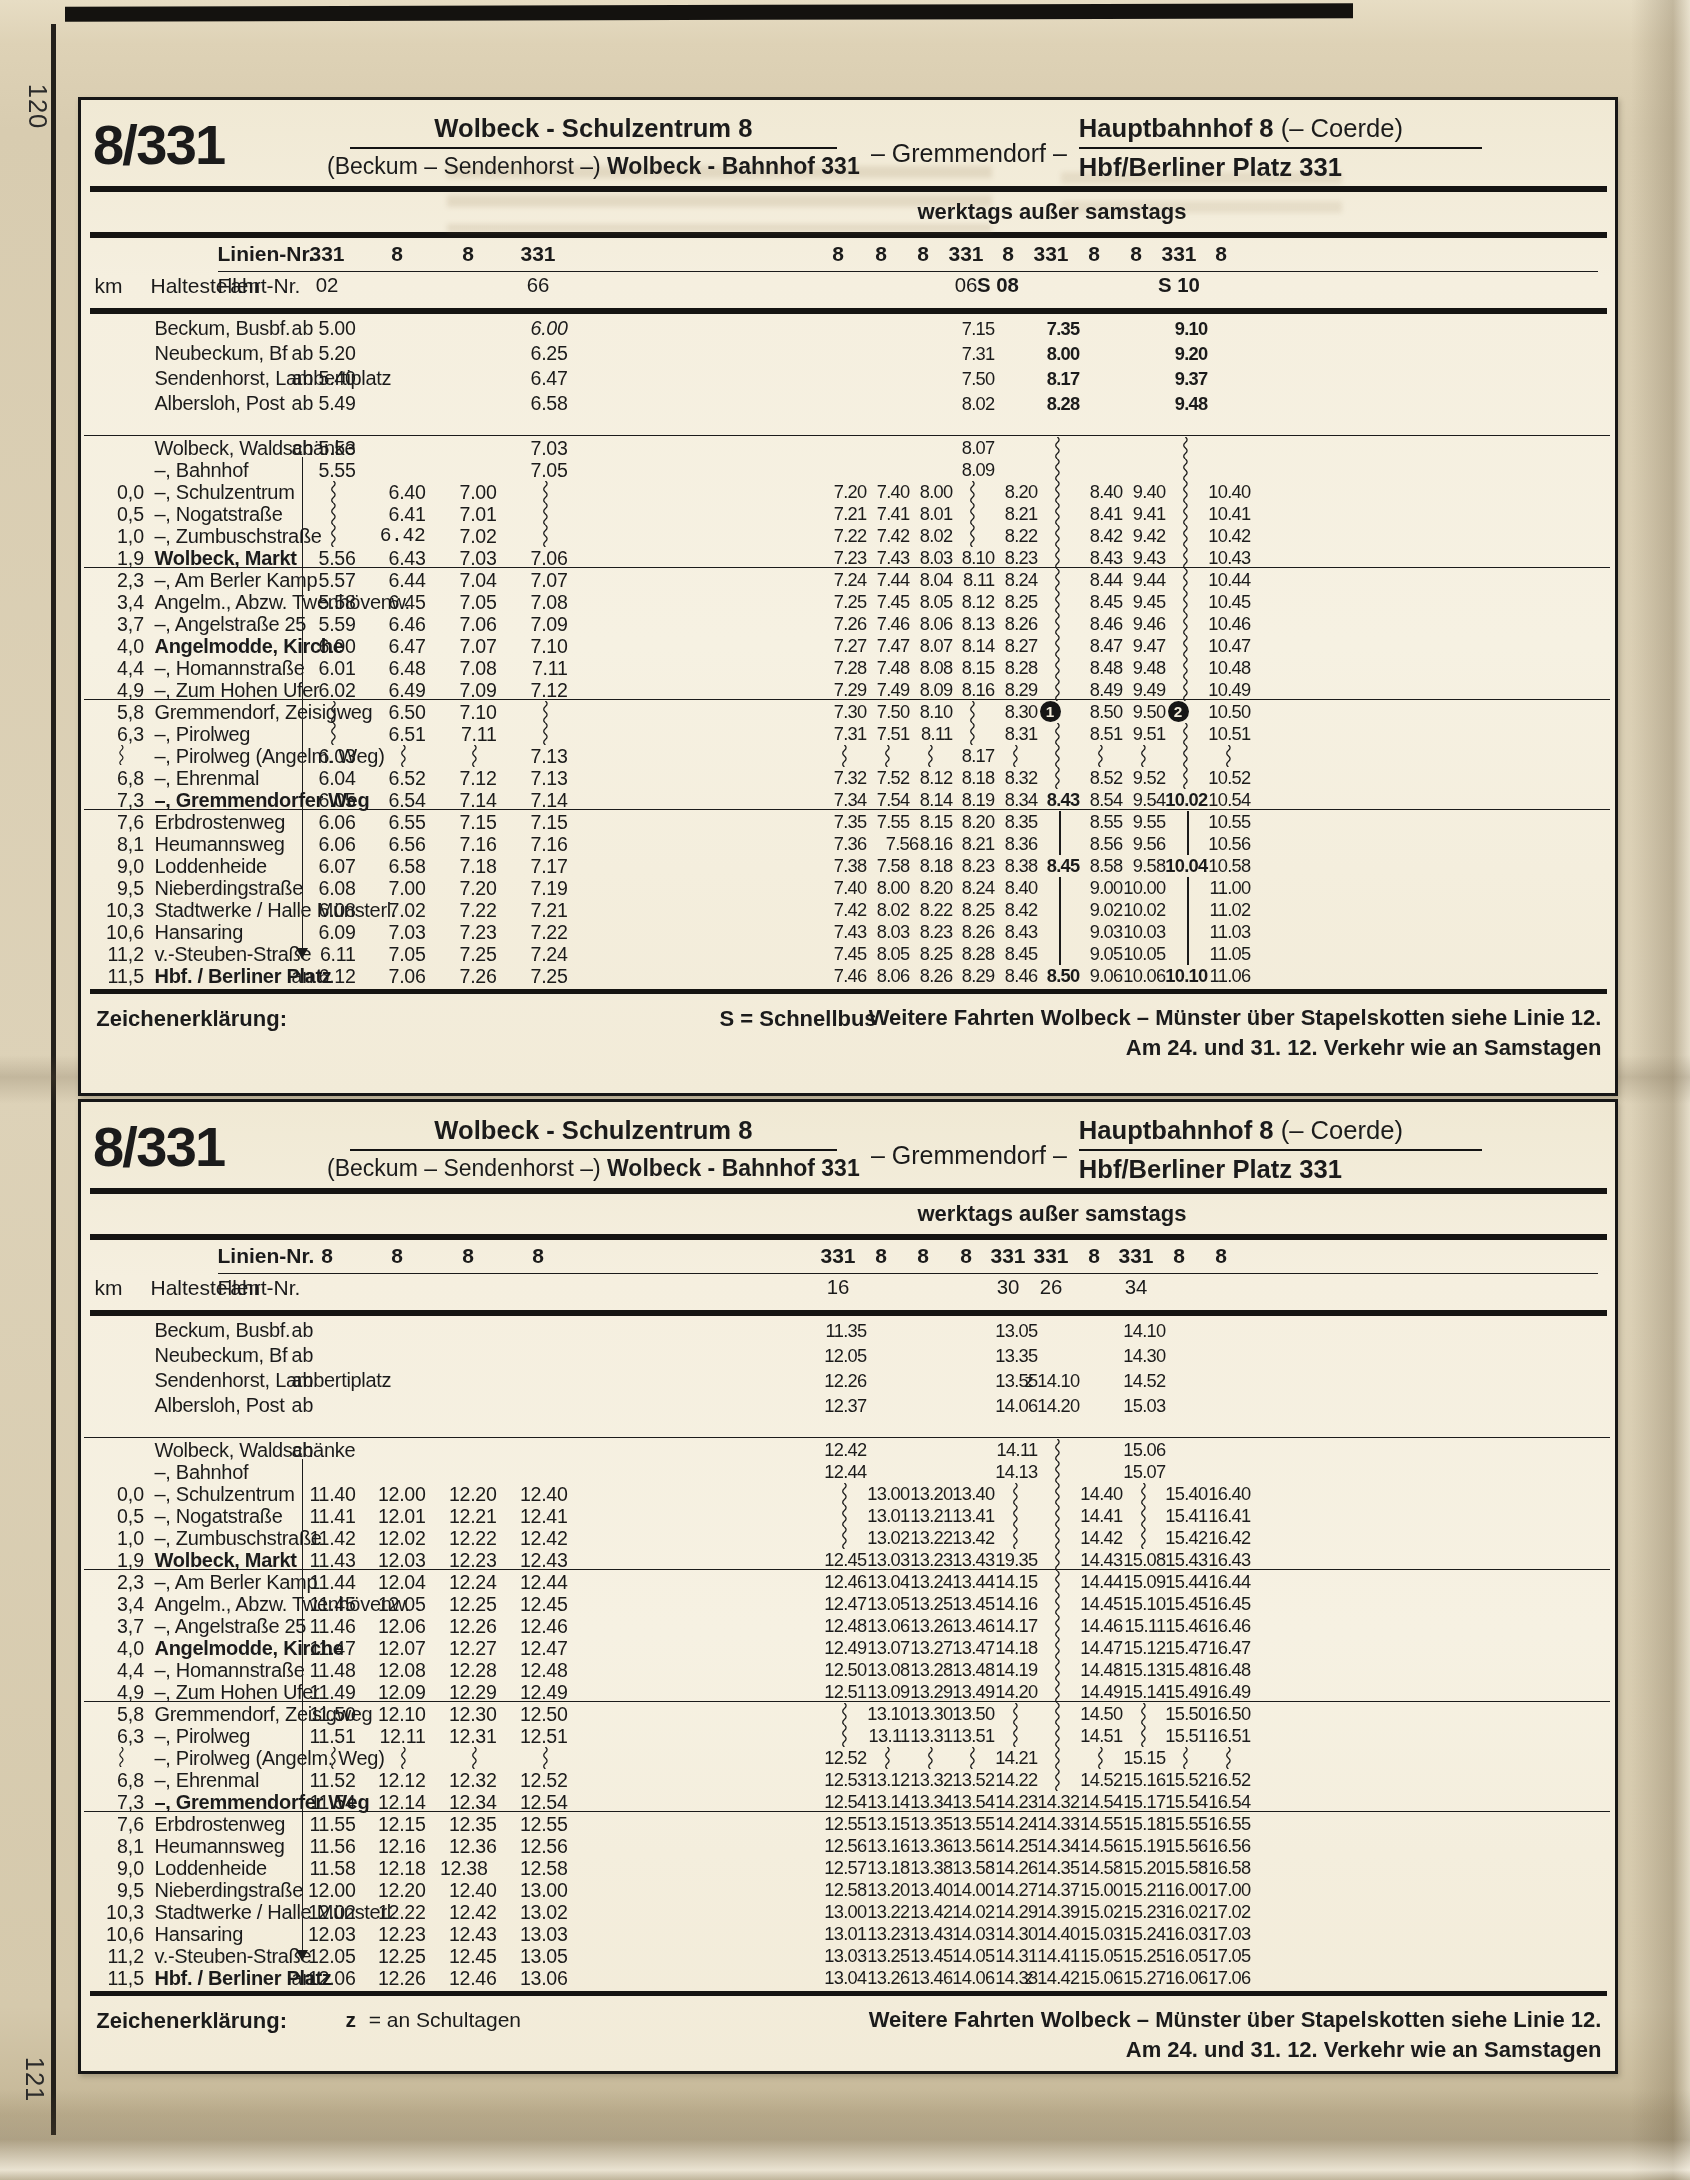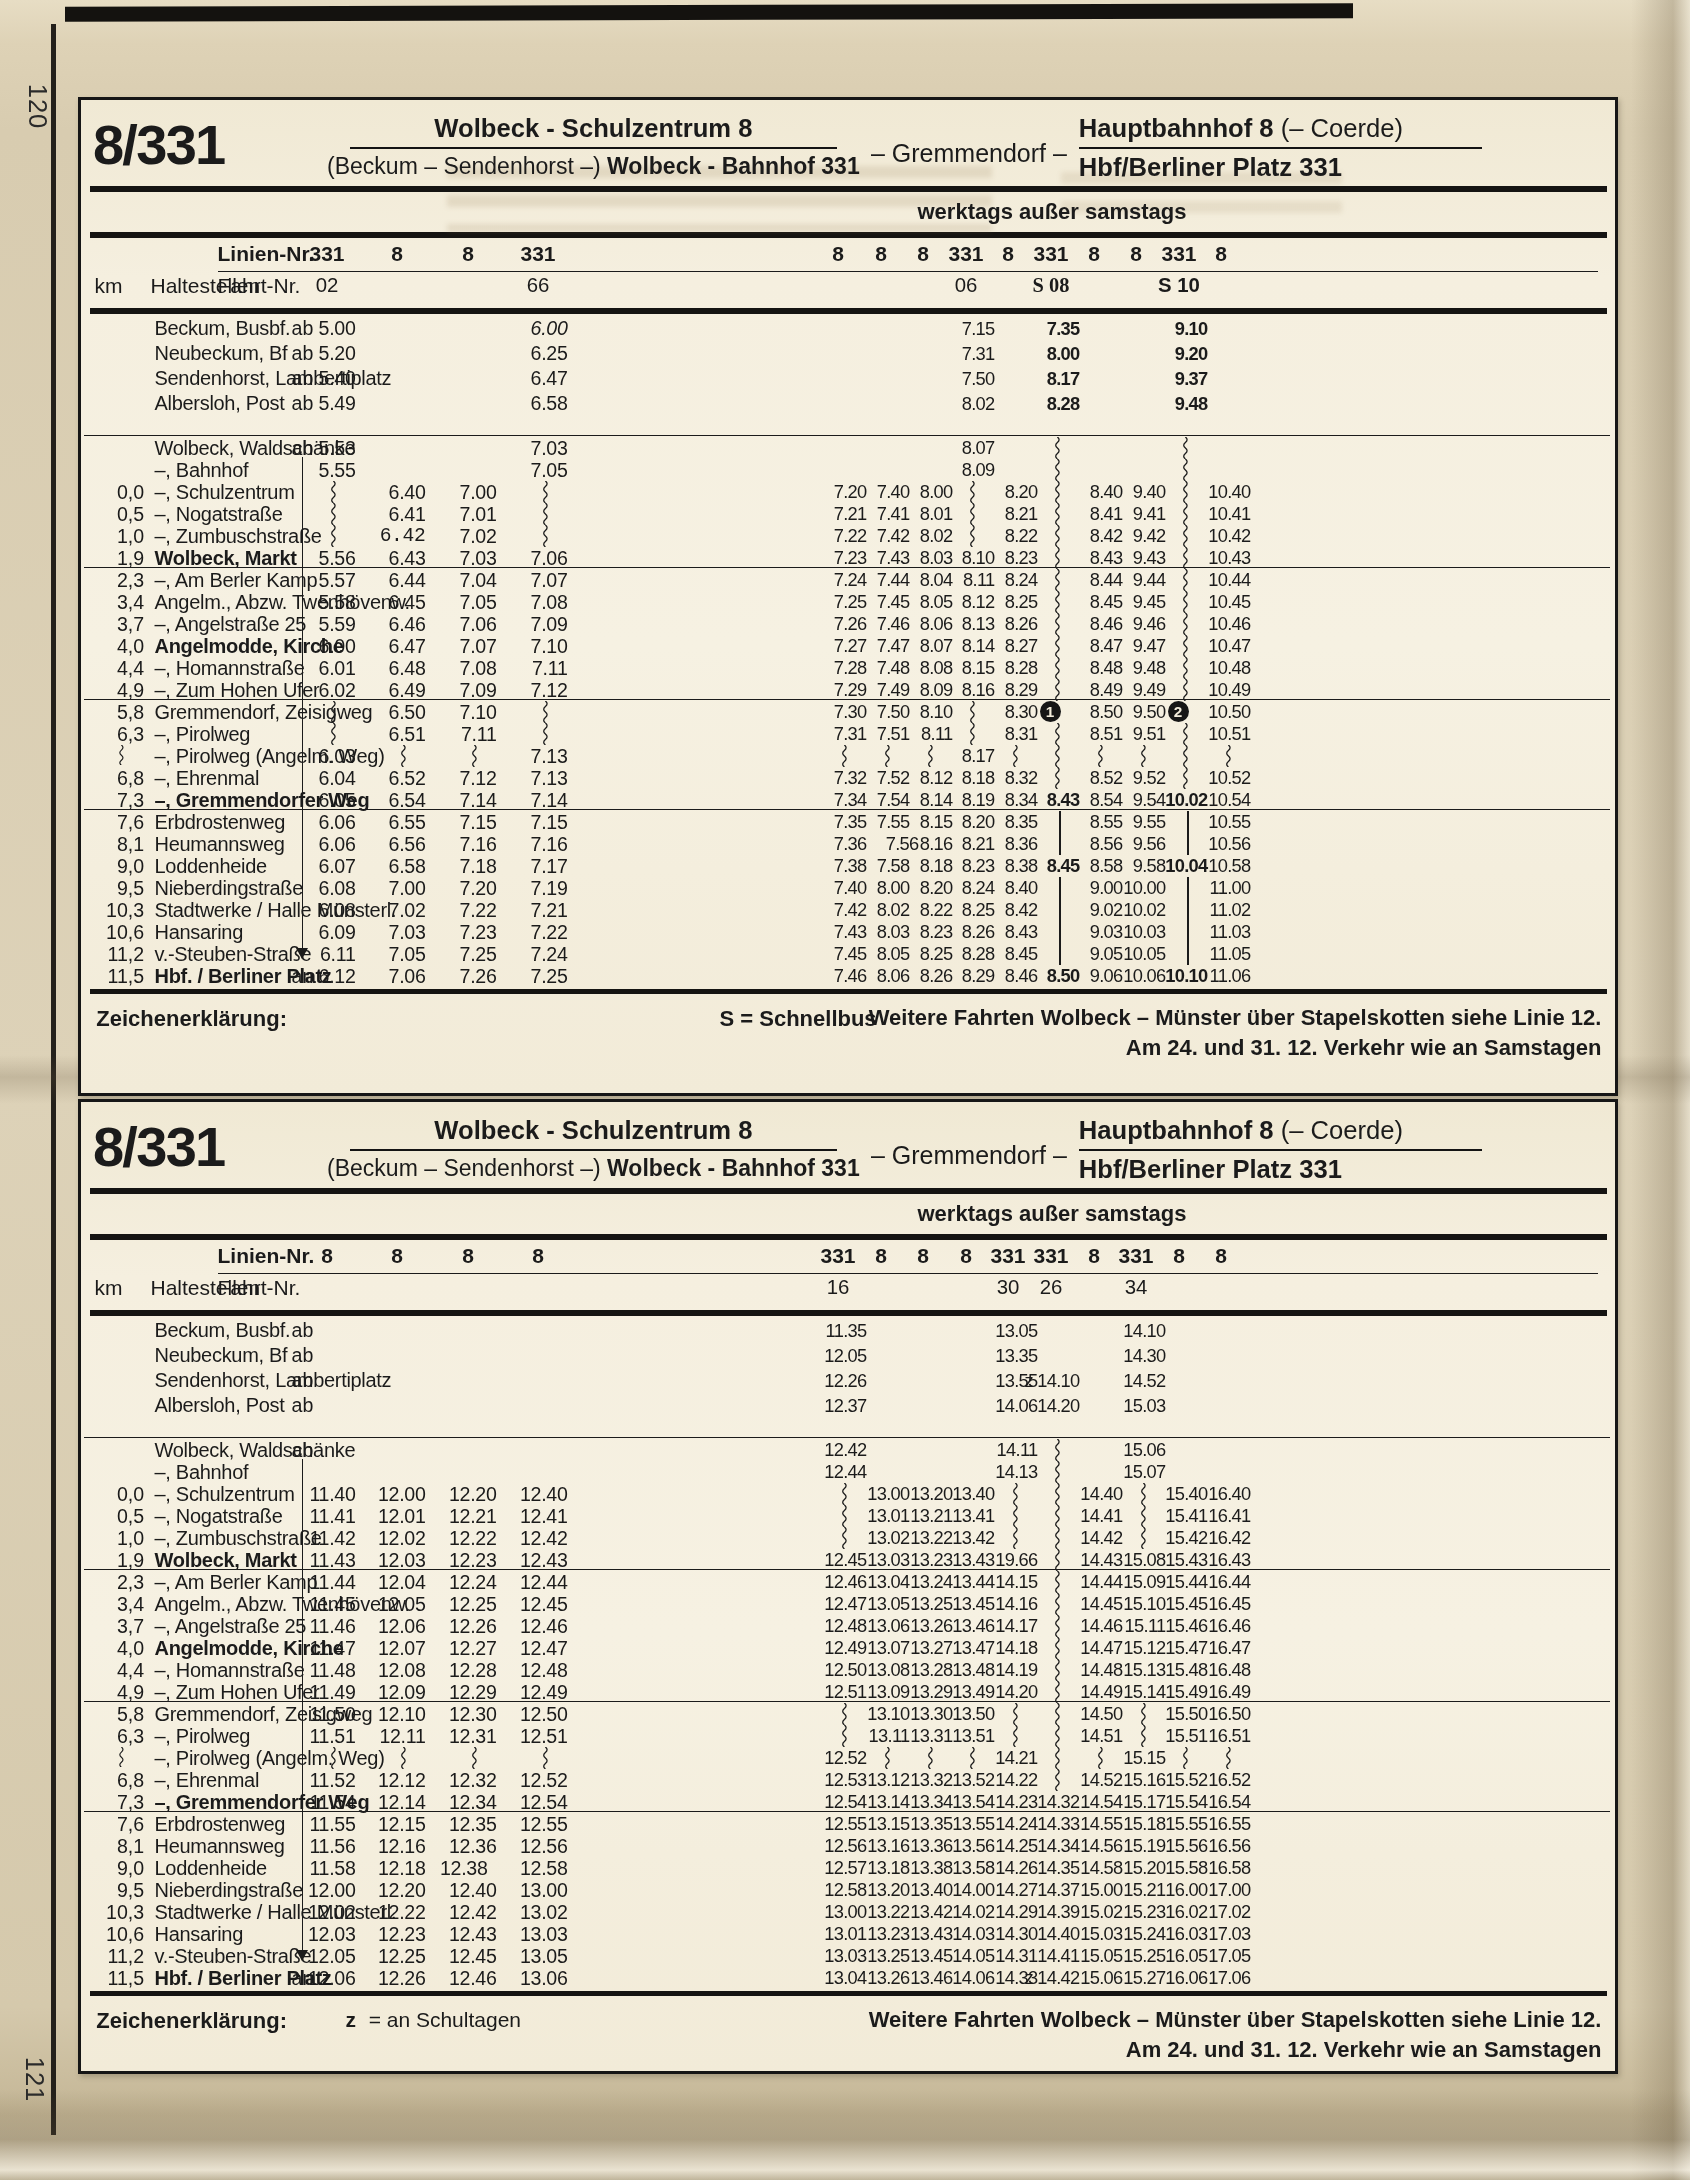--- a/index.html
+++ b/index.html
@@ -134,21 +134,21 @@
       <div class="hcell lin" style="left: 846px;">331</div>
       <div class="hcell lin" style="left: 888px;">8</div>
       <div class="hcell lin" style="left: 931px;">331</div>
       <div class="hcell lin" style="left: 974px;">8</div>
       <div class="hcell lin" style="left: 1016px;">8</div>
       <div class="hcell lin" style="left: 1059px;">331</div>
       <div class="hcell lin" style="left: 1101px;">8</div>
       <div class="hcell fah" style="left: 207px;">02</div>
       <div class="hcell fah" style="left: 418px;">66</div>
       <div class="hcell fah" style="left: 846px;">06</div>
-      <div class="hcell fah sbold" style="left: 931px; font-family: Liberation Serif, serif;">S 08</div>
+      <div class="hcell fah sbold" style="left: 878px;">S 08</div>
       <div class="hcell fah sbold" style="left: 1059px;">S 10</div>
     </div>
   <div class="bar"></div>
   <div class="rows" id="rows0">
       <div class="row pre">
         <span class="km"></span>
         <span class="stopname">Beckum, Busbf.</span>
         <span class="mark">ab</span>
         <div class="cell pcell" style="left: 210px;">5.00</div>
         <div class="cell pcell it" style="left: 422px;">6.00</div>
@@ -925,21 +925,21 @@
         <span class="km">1,9</span>
         <span class="stopname b">Wolbeck, Markt</span>
         <div class="cell" style="left: 210px;">11.43</div>
         <div class="cell" style="left: 280px;">12.03</div>
         <div class="cell" style="left: 351px;">12.23</div>
         <div class="cell" style="left: 422px;">12.43</div>
         <div class="cell nw" style="left: 721px;">12.45</div>
         <div class="cell nw" style="left: 764px;">13.03</div>
         <div class="cell nw" style="left: 807px;">13.23</div>
         <div class="cell nw" style="left: 849px;">13.43</div>
-        <div class="cell nw" style="left: 892px;">19.66</div>
+        <div class="cell nw" style="left: 892px;">19.35</div>
         <div class="cell nw" style="left: 934px;"><svg class="tok" width="6.8" height="22" viewBox="0 0 8 26">
             <path d="M4 0 Q8 3.25 4 6.5 T4 13 T4 19.5 T4 26" fill="none" stroke="#1b1b1b" stroke-width="1.5"></path>
           </svg></div>
         <div class="cell nw" style="left: 977px;">14.43</div>
         <div class="cell nw" style="left: 1020px;">15.08</div>
         <div class="cell nw" style="left: 1062px;">15.43</div>
         <div class="cell nw" style="left: 1105px;">16.43</div>
       </div>
       <div class="row rule">
         <span class="km">2,3</span>

